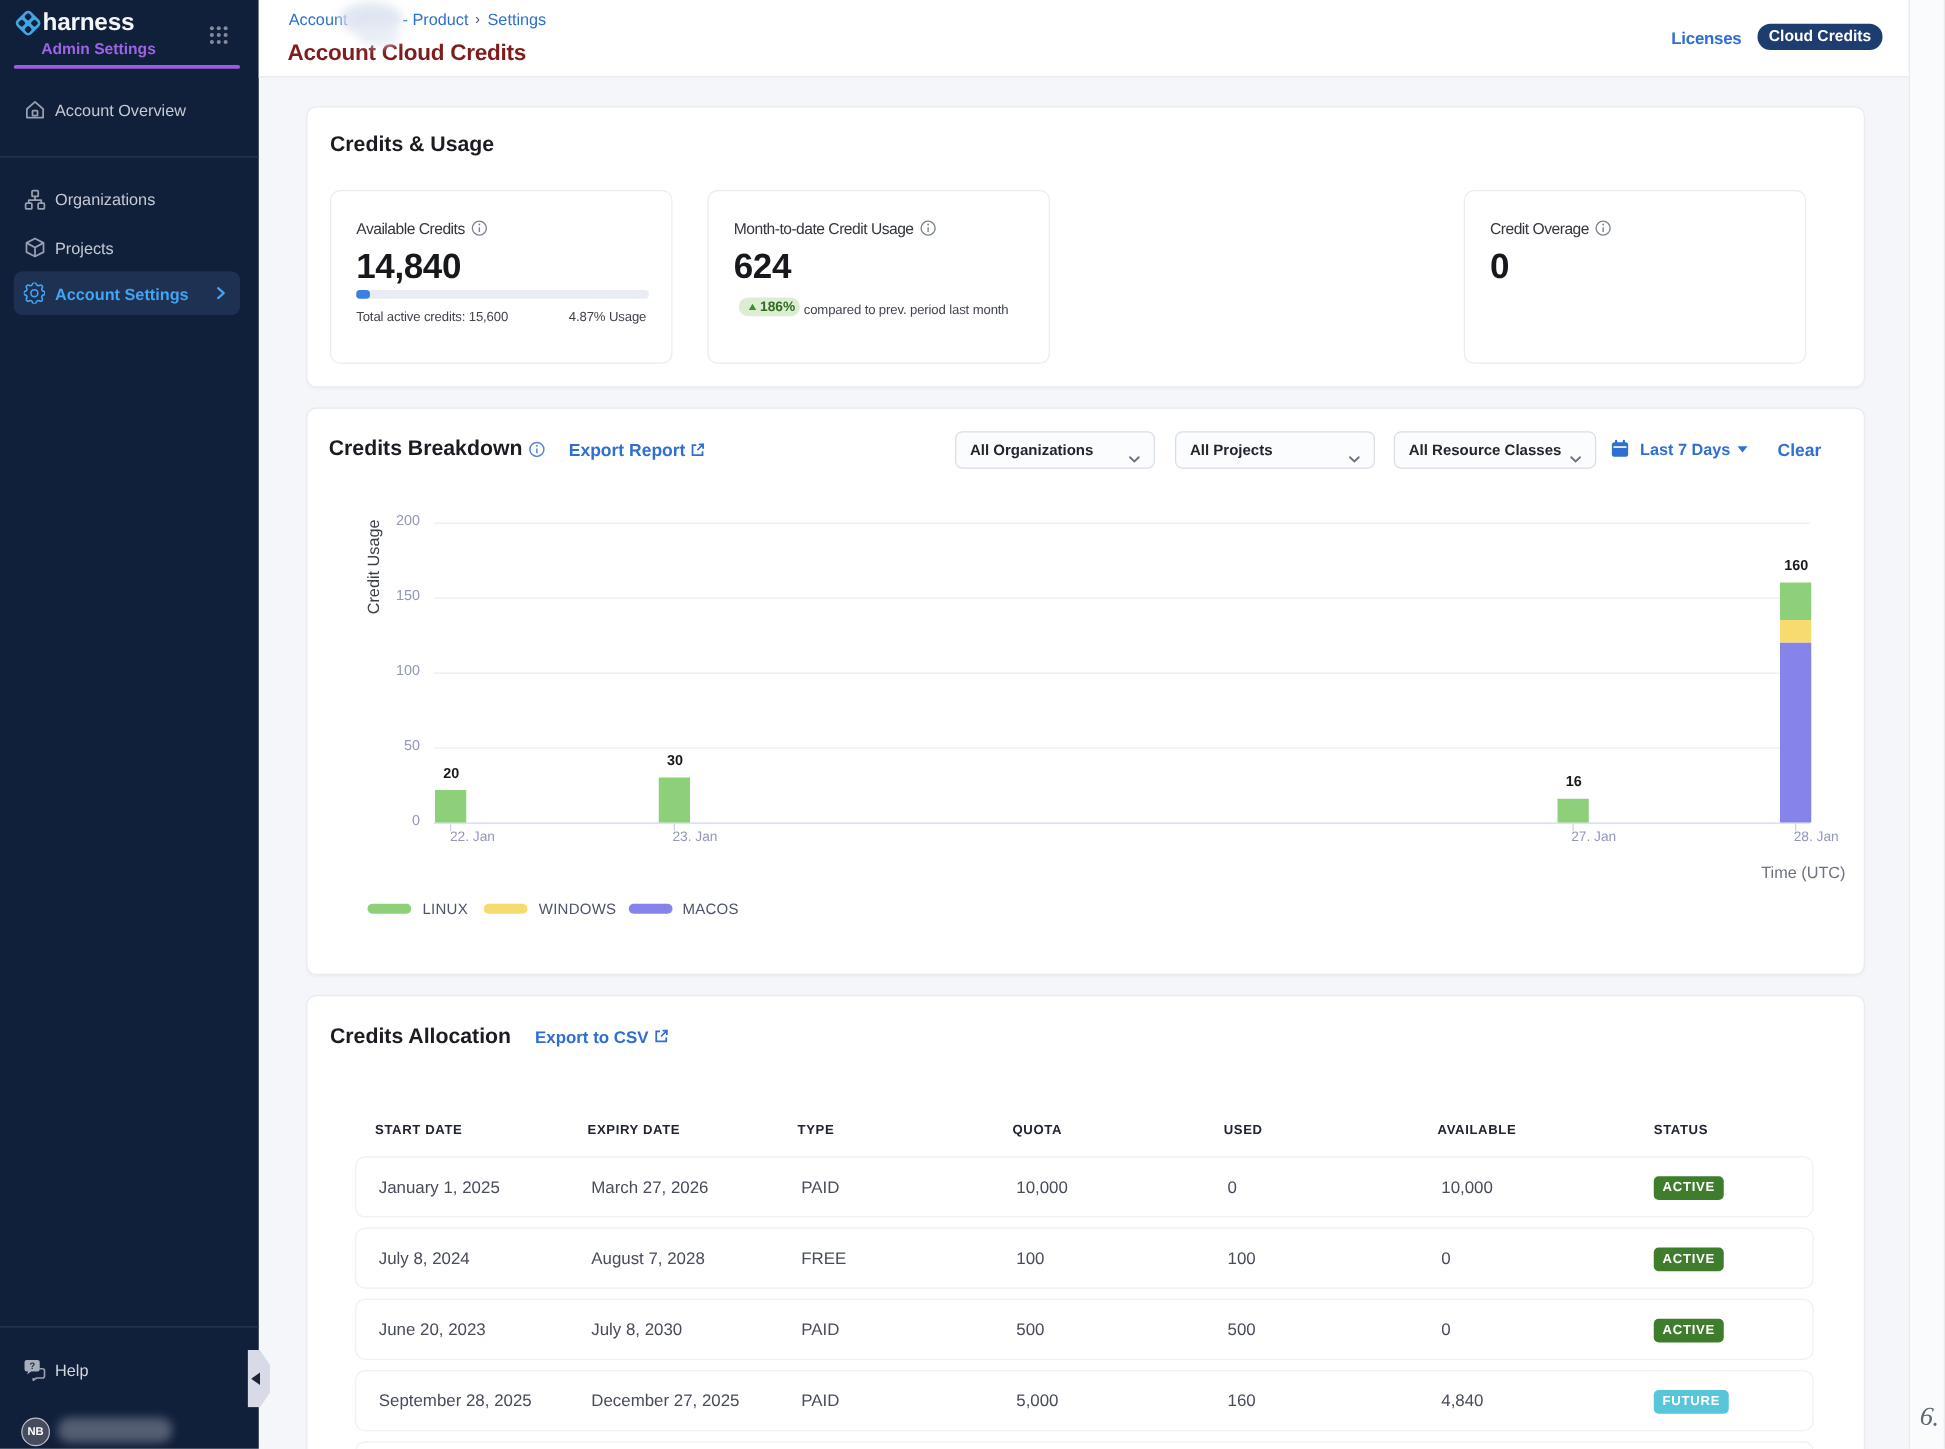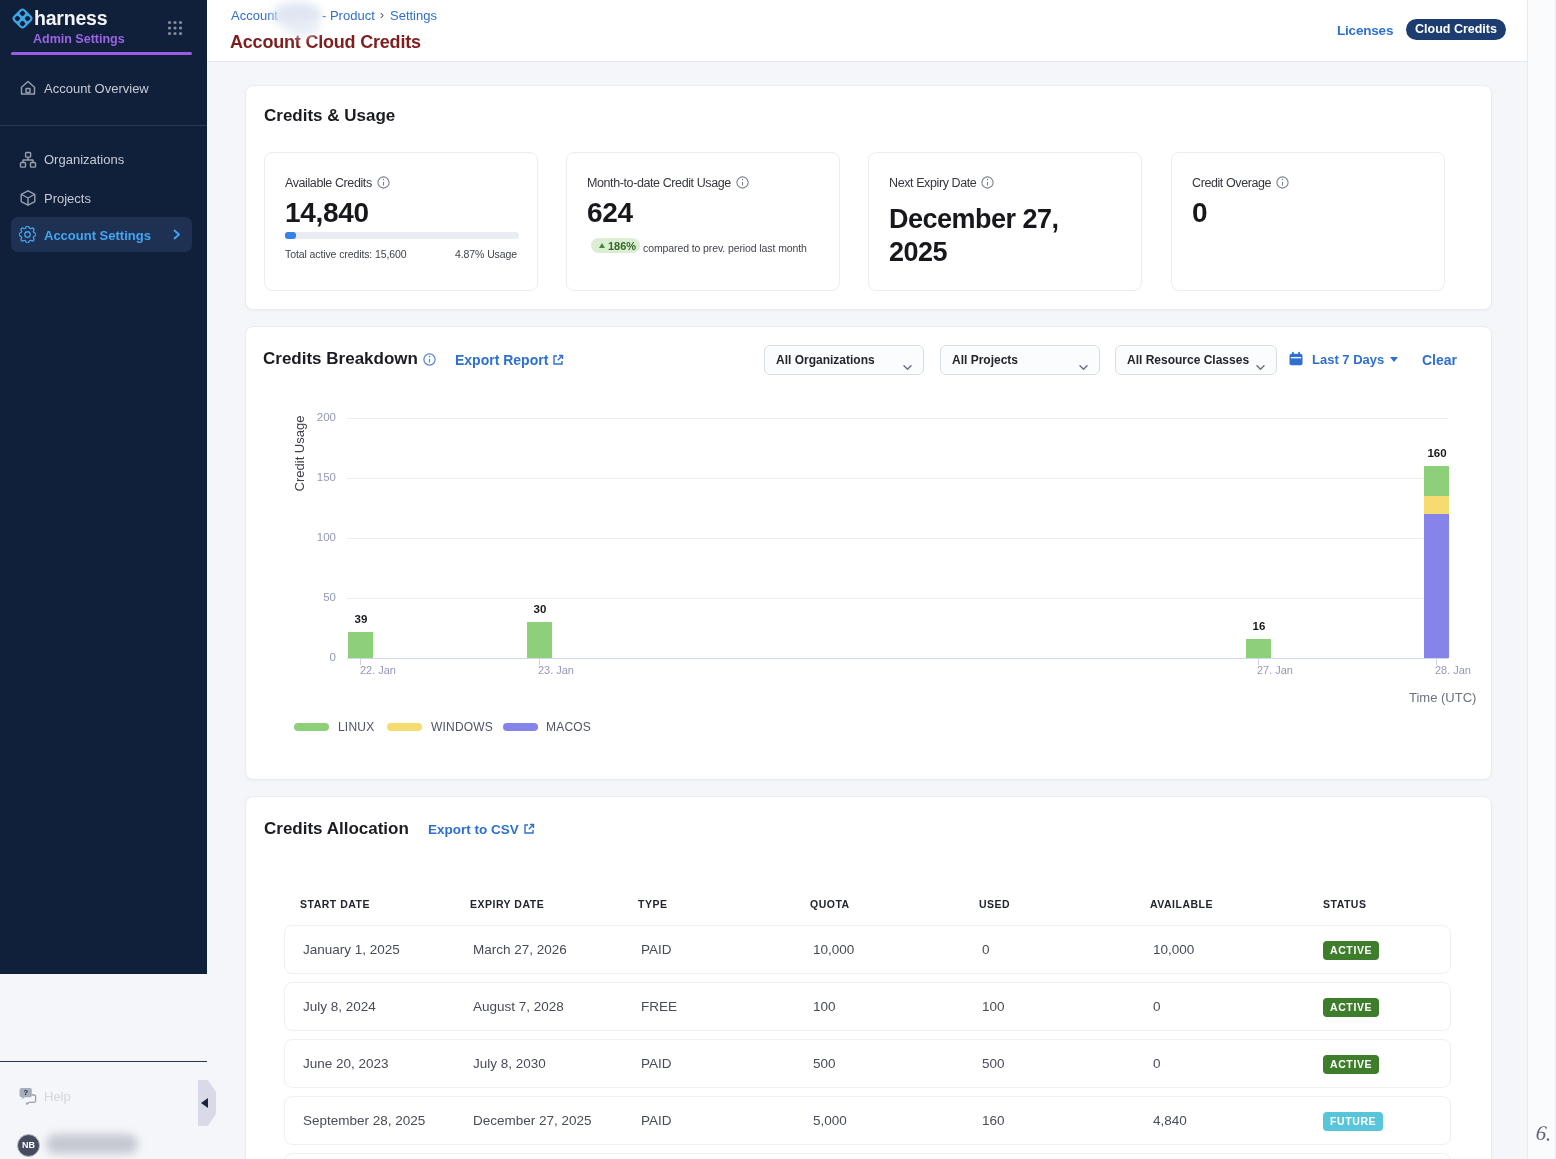--- a/index.html
+++ b/index.html
@@ -1,19 +1,19 @@
 <!DOCTYPE html>
 <html><head>
 <meta charset="utf-8">
 <style>
 * { margin:0; padding:0; box-sizing:border-box; }
 html,body { width:1556px; height:1159px; overflow:hidden; font-family:"Liberation Sans", sans-serif; background:#f4f6f9; }
 .abs { position:absolute; }
 
-#sidebar { position:absolute; left:0; top:0; width:207px; height:974px; background:#101f3a; }
+#sidebar { position:absolute; left:0; top:0; width:207px; height:1159px; background:#101f3a; }
 .sb-item { position:absolute; left:44px; font-size:13px; color:#c6cad4; }
 
 #header { position:absolute; left:207px; top:0; width:1349px; height:62px; background:#ffffff; border-bottom:1px solid #e4e7ec; }
 .crumb { color:#2e6fd0; font-size:13px; font-weight:500; }
 
 .card { position:absolute; background:#fff; border:1px solid #e9ebf0; border-radius:8px; box-shadow:0 1px 2px rgba(40,50,80,.04); }
 .cardtitle { font-size:17px; font-weight:bold; color:#1a1c21; }
 .tile { position:absolute; background:#fff; border:1px solid #e9ecf1; border-radius:8px; width:274px; height:139px; top:66px; }
 .tlabel { position:absolute; left:20px; top:23px; font-size:12.5px; letter-spacing:-.4px; color:#34373e; }
 .tvalue { position:absolute; left:20px; top:44px; font-size:28px; font-weight:bold; color:#17181c; letter-spacing:-.3px; }
@@ -151,28 +151,20 @@
             <path d="M6.5 5.8 V9.6"></path>
             <circle cx="6.5" cy="3.6" r=".75" fill="#7a8190" stroke="none"></circle>
           </svg></span></div>
     <div class="tvalue">624</div>
     <div class="abs" style="left:24px;top:85px;width:49px;height:15px;border-radius:8px;background:#dcedd3;"></div>
     <div class="abs" style="left:32px;top:90px;width:0;height:0;border-left:3.5px solid transparent;border-right:3.5px solid transparent;border-bottom:5px solid #3f8d2f;"></div>
     <div class="abs" style="left:41px;top:87px;font-size:11px;font-weight:bold;color:#2f6b22;">186%</div>
     <div class="abs" style="left:76px;top:89px;font-size:10.5px;letter-spacing:-.1px;color:#41454f;">compared to prev. period last month</div>
   </div>
 
-  <div class="tile" style="left:622px;">
-    <div class="tlabel">Next Expiry Date<span class="info"><svg width="13" height="13" viewBox="0 0 13 13" fill="none" stroke="#7a8190" stroke-width="1.1">
-            <circle cx="6.5" cy="6.5" r="5.6"></circle>
-            <path d="M6.5 5.8 V9.6"></path>
-            <circle cx="6.5" cy="3.6" r=".75" fill="#7a8190" stroke="none"></circle>
-          </svg></span></div>
-    <div class="abs" style="left:20px;top:50px;font-size:27px;font-weight:bold;color:#17181c;line-height:33px;letter-spacing:-.5px;">December 27,<br>2025</div>
-  </div>
 
   <div class="tile" style="left:925px;">
     <div class="tlabel">Credit Overage<span class="info"><svg width="13" height="13" viewBox="0 0 13 13" fill="none" stroke="#7a8190" stroke-width="1.1">
             <circle cx="6.5" cy="6.5" r="5.6"></circle>
             <path d="M6.5 5.8 V9.6"></path>
             <circle cx="6.5" cy="3.6" r=".75" fill="#7a8190" stroke="none"></circle>
           </svg></span></div>
     <div class="tvalue">0</div>
   </div>
 </div>
@@ -224,21 +216,21 @@
 <div class="ylab" style="left:296px;top:591px;">50</div>
 <div class="ylab" style="left:296px;top:651px;">0</div>
 <div class="abs" style="left:254px;top:446px;font-size:13px;color:#3d4047;transform:rotate(-90deg);transform-origin:center;width:90px;text-align:center;">Credit Usage</div>
 
 <div class="bar" style="left:348px;top:632px;height:26px;background:#8ecf79;"></div>
 <div class="bar" style="left:527px;top:622px;height:36px;background:#8ecf79;"></div>
 <div class="bar" style="left:1246px;top:639px;height:19px;background:#8ecf79;"></div>
 <div class="bar" style="left:1424px;top:514px;height:144px;background:#8683ea;"></div>
 <div class="bar" style="left:1424px;top:496px;height:18px;background:#f6db70;"></div>
 <div class="bar" style="left:1424px;top:466px;height:30px;background:#8ecf79;"></div>
-<div class="blab" style="left:331px;top:613px;">39</div>
+<div class="blab" style="left:331px;top:613px;">20</div>
 <div class="blab" style="left:510px;top:603px;">30</div>
 <div class="blab" style="left:1229px;top:620px;">16</div>
 <div class="blab" style="left:1407px;top:447px;">160</div>
 <div class="tick" style="left:360px;"></div>
 <div class="tick" style="left:539px;"></div>
 <div class="tick" style="left:1258px;"></div>
 <div class="tick" style="left:1436px;"></div>
 <div class="xlab" style="left:326px;top:664px;">22. Jan</div>
 <div class="xlab" style="left:504px;top:664px;">23. Jan</div>
 <div class="xlab" style="left:1223px;top:664px;">27. Jan</div>

